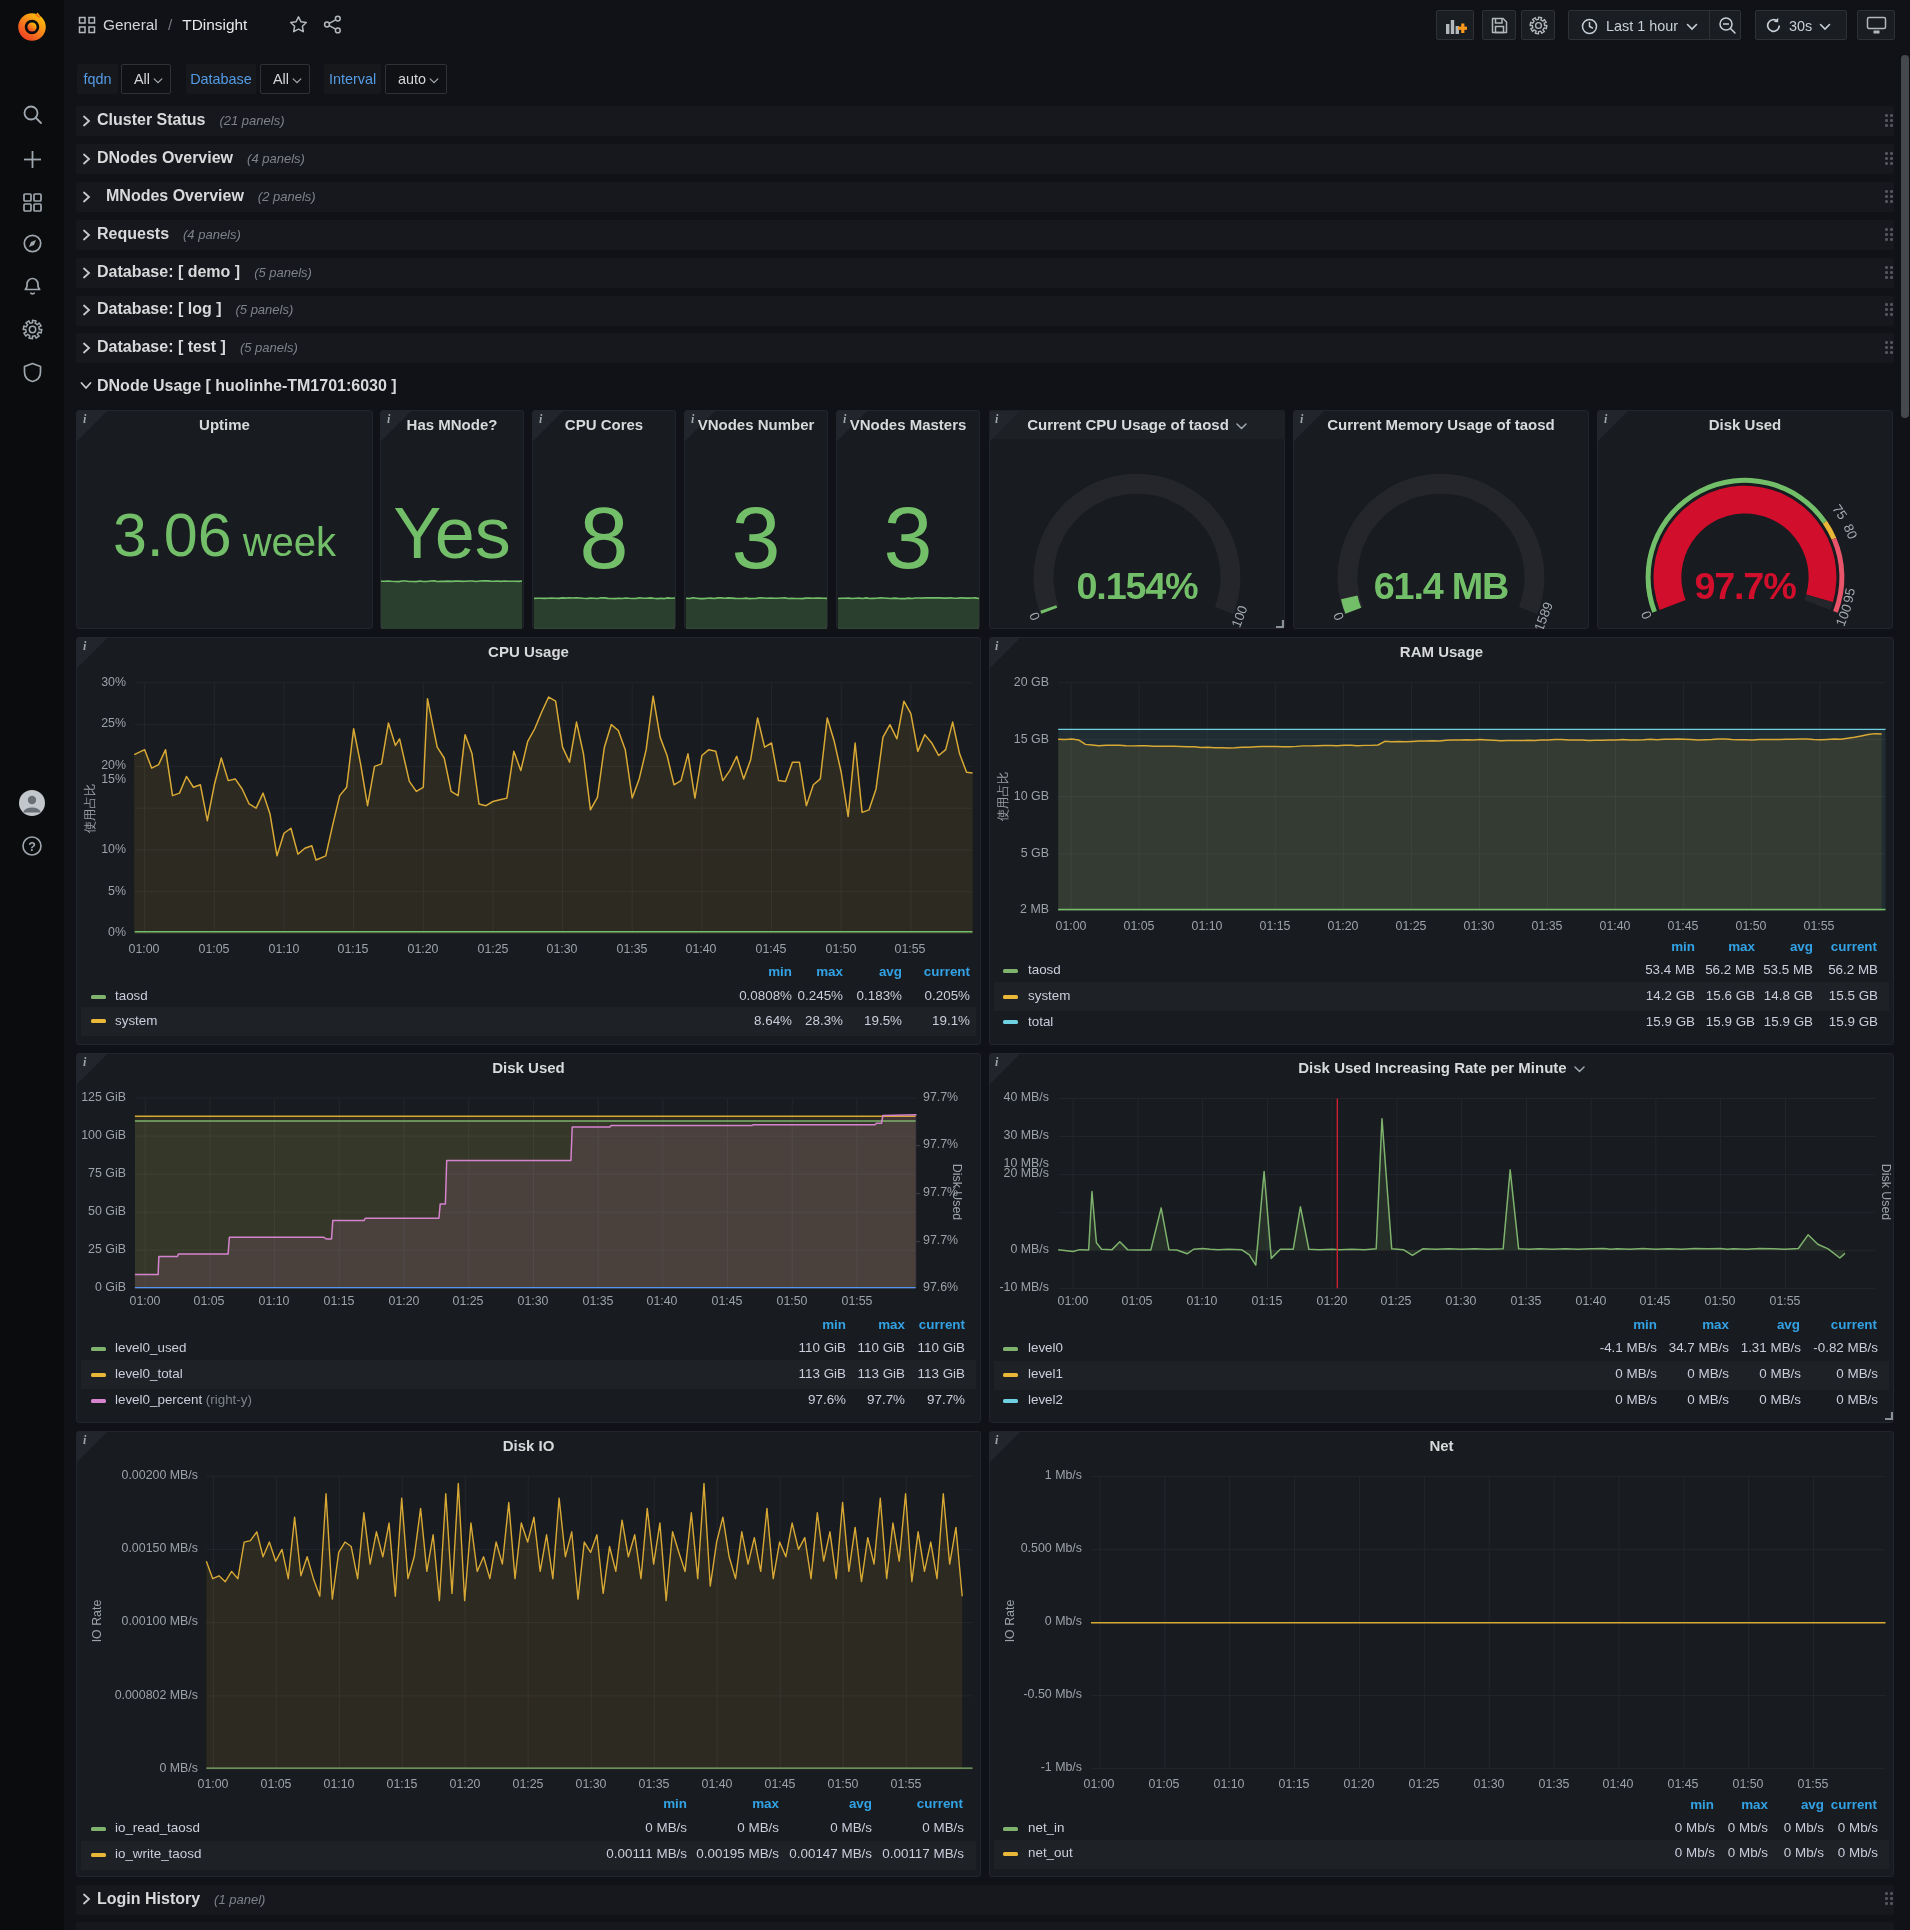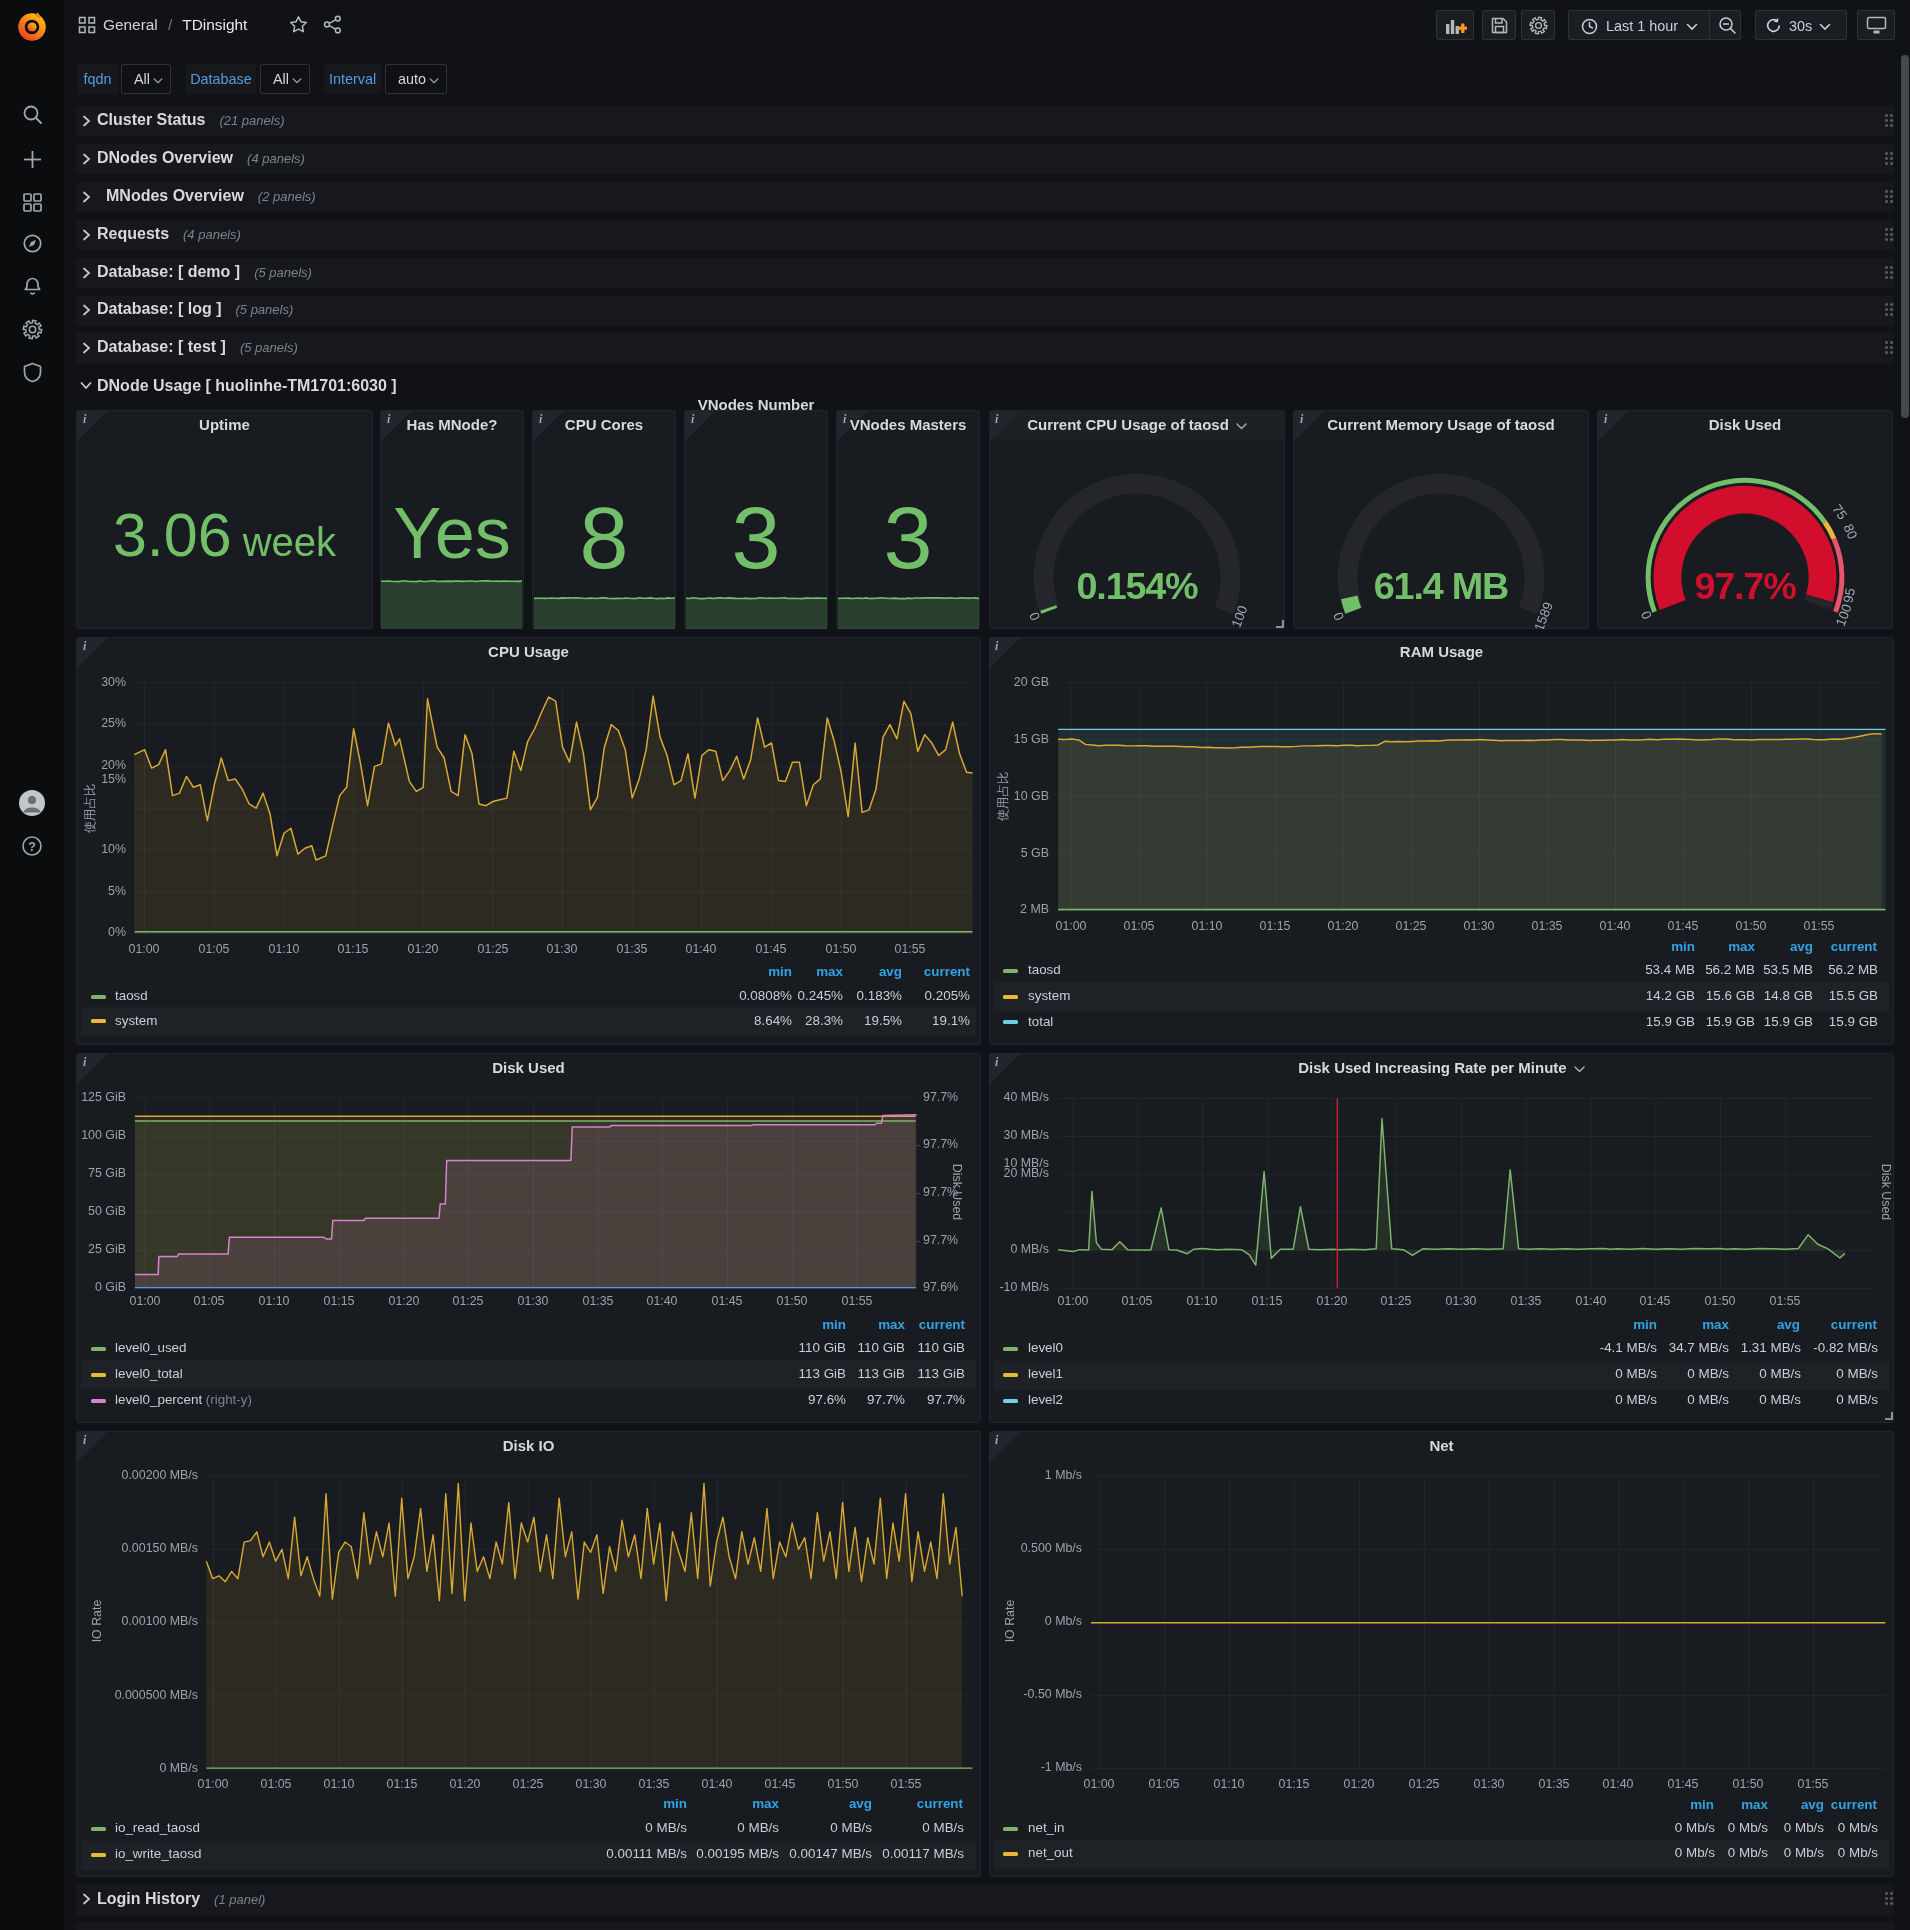--- a/index.html
+++ b/index.html
@@ -295,21 +295,21 @@
 <div class="iletter" style="left:539px;top:412px;">i</div>
 <div class="ptitle" style="left:532px;top:416px;width:144px;">CPU Cores</div>
 <div class="statval" style="left:532px;top:487px;width:144px;font-size:88px;">8</div>
 <svg class="abs" style="left:534px;top:595px;" width="141" height="34" viewBox="536.2 598 142.0 34">
     <polygon points="536.2,632.0 536.2,601.3 539.8,601.2 543.3,601.1 546.9,601.3 550.4,601.1 554.0,601.0 557.5,601.2 561.1,601.3 564.6,600.8 568.2,601.0 571.7,600.7 575.2,600.9 578.8,600.8 582.4,600.9 585.9,601.2 589.5,601.4 593.0,601.0 596.6,601.1 600.1,601.4 603.7,600.7 607.2,600.8 610.8,601.3 614.3,601.4 617.9,601.5 621.4,601.2 625.0,601.4 628.5,600.9 632.1,601.2 635.6,601.4 639.2,601.3 642.7,600.7 646.2,601.1 649.8,601.2 653.4,600.8 656.9,601.2 660.5,601.5 664.0,601.2 667.6,601.5 671.1,600.8 674.7,601.1 678.2,600.9 678.2,632.0" fill="rgba(115,191,105,0.22)" stroke="none"></polygon>
     <polyline points="536.2,601.3 539.8,601.2 543.3,601.1 546.9,601.3 550.4,601.1 554.0,601.0 557.5,601.2 561.1,601.3 564.6,600.8 568.2,601.0 571.7,600.7 575.2,600.9 578.8,600.8 582.4,600.9 585.9,601.2 589.5,601.4 593.0,601.0 596.6,601.1 600.1,601.4 603.7,600.7 607.2,600.8 610.8,601.3 614.3,601.4 617.9,601.5 621.4,601.2 625.0,601.4 628.5,600.9 632.1,601.2 635.6,601.4 639.2,601.3 642.7,600.7 646.2,601.1 649.8,601.2 653.4,600.8 656.9,601.2 660.5,601.5 664.0,601.2 667.6,601.5 671.1,600.8 674.7,601.1 678.2,600.9" fill="none" stroke="#73bf69" stroke-width="1.6" stroke-opacity="1.0" stroke-linejoin="round"></polyline>
   </svg>
 <div class="panel" style="left:684px;top:410px;width:144px;height:219px;"></div>
 <div class="icorner" style="left:685px;top:411px;"></div>
 <div class="iletter" style="left:691px;top:412px;">i</div>
-<div class="ptitle" style="left:684px;top:396px;width:144px;">VNodes Number</div>
+<div class="ptitle" style="left:684px;top:416px;width:144px;">VNodes Number</div>
 <div class="statval" style="left:684px;top:487px;width:144px;font-size:88px;">3</div>
 <svg class="abs" style="left:686px;top:595px;" width="141" height="34" viewBox="689.1 598 142.0 34">
     <polygon points="689.1,632.0 689.1,601.2 692.6,601.4 696.2,600.7 699.8,601.1 703.3,601.5 706.9,601.5 710.4,601.2 714.0,601.0 717.5,601.4 721.1,600.8 724.6,600.8 728.1,601.1 731.7,600.8 735.2,601.0 738.8,601.3 742.4,601.4 745.9,601.4 749.5,601.0 753.0,601.5 756.6,601.4 760.1,601.3 763.6,600.7 767.2,600.9 770.8,601.2 774.3,601.0 777.9,601.2 781.4,601.1 785.0,600.9 788.5,600.8 792.1,601.4 795.6,601.1 799.1,601.4 802.7,601.4 806.2,601.5 809.8,601.0 813.4,601.0 816.9,601.2 820.5,600.9 824.0,601.0 827.5,601.2 831.1,601.3 831.1,632.0" fill="rgba(115,191,105,0.22)" stroke="none"></polygon>
     <polyline points="689.1,601.2 692.6,601.4 696.2,600.7 699.8,601.1 703.3,601.5 706.9,601.5 710.4,601.2 714.0,601.0 717.5,601.4 721.1,600.8 724.6,600.8 728.1,601.1 731.7,600.8 735.2,601.0 738.8,601.3 742.4,601.4 745.9,601.4 749.5,601.0 753.0,601.5 756.6,601.4 760.1,601.3 763.6,600.7 767.2,600.9 770.8,601.2 774.3,601.0 777.9,601.2 781.4,601.1 785.0,600.9 788.5,600.8 792.1,601.4 795.6,601.1 799.1,601.4 802.7,601.4 806.2,601.5 809.8,601.0 813.4,601.0 816.9,601.2 820.5,600.9 824.0,601.0 827.5,601.2 831.1,601.3" fill="none" stroke="#73bf69" stroke-width="1.6" stroke-opacity="1.0" stroke-linejoin="round"></polyline>
   </svg>
 <div class="panel" style="left:836px;top:410px;width:144px;height:219px;"></div>
 <div class="icorner" style="left:837px;top:411px;"></div>
 <div class="iletter" style="left:843px;top:412px;">i</div>
 <div class="ptitle" style="left:836px;top:416px;width:144px;">VNodes Masters</div>
 <div class="statval" style="left:836px;top:487px;width:144px;font-size:88px;">3</div>
@@ -669,21 +669,21 @@
     <line x1="783.7" y1="1483.3" x2="783.7" y2="1777.7" stroke="#24262c" stroke-width="1"></line>
     <line x1="847.0" y1="1483.3" x2="847.0" y2="1777.7" stroke="#24262c" stroke-width="1"></line>
     <line x1="910.3" y1="1483.3" x2="910.3" y2="1777.7" stroke="#24262c" stroke-width="1"></line>
     <polygon points="207.0,1777.7 207.0,1568.7 213.4,1586.3 219.7,1583.4 226.0,1589.3 232.4,1579.0 238.7,1586.3 245.0,1549.5 251.3,1548.1 257.7,1539.2 264.0,1564.3 270.3,1549.5 276.7,1568.7 283.0,1556.9 289.3,1586.3 295.7,1524.5 302.0,1583.4 308.3,1564.3 314.6,1586.3 321.0,1604.0 327.3,1501.0 333.6,1606.9 340.0,1559.8 346.3,1549.5 352.6,1554.0 359.0,1586.3 365.3,1520.1 371.6,1571.6 377.9,1539.2 384.3,1564.3 390.6,1530.4 396.9,1604.0 403.3,1505.4 409.6,1586.3 415.9,1564.3 422.3,1515.7 428.6,1579.0 434.9,1542.2 441.2,1608.4 447.6,1501.0 453.9,1601.1 460.2,1490.7 466.6,1608.4 472.9,1530.4 479.2,1579.0 485.6,1564.3 491.9,1586.3 498.2,1549.5 504.5,1571.6 510.9,1509.8 517.2,1586.3 523.5,1530.4 529.9,1549.5 536.2,1524.5 542.5,1579.0 548.9,1542.2 555.2,1586.3 561.5,1505.4 567.8,1564.3 574.2,1539.2 580.5,1606.9 586.8,1549.5 593.2,1559.8 599.5,1542.2 605.8,1601.1 612.2,1554.0 618.5,1579.0 624.8,1527.5 631.1,1564.3 637.5,1542.2 643.8,1586.3 650.1,1515.7 656.5,1571.6 662.8,1530.4 669.1,1608.4 675.5,1539.2 681.8,1559.8 688.1,1579.0 694.4,1520.1 700.8,1586.3 707.1,1490.7 713.4,1593.7 719.8,1549.5 726.1,1524.5 732.4,1564.3 738.8,1586.3 745.1,1539.2 751.4,1571.6 757.7,1545.1 764.1,1579.0 770.4,1515.7 776.7,1586.3 783.1,1549.5 789.4,1564.3 795.7,1530.4 802.1,1556.9 808.4,1545.1 814.7,1586.3 821.0,1520.1 827.4,1568.7 833.7,1539.2 840.0,1586.3 846.4,1509.8 852.7,1579.0 859.0,1534.8 865.4,1589.3 871.7,1545.1 878.0,1571.6 884.3,1505.4 890.7,1586.3 897.0,1530.4 903.3,1568.7 909.7,1501.0 916.0,1589.3 922.3,1539.2 928.7,1579.0 935.0,1549.5 941.3,1586.3 947.6,1501.0 954.0,1571.6 960.3,1534.8 966.6,1604.0 966.6,1777.7" fill="rgba(234,184,57,0.10)" stroke="none"></polygon>
     <polyline points="207.0,1568.7 213.4,1586.3 219.7,1583.4 226.0,1589.3 232.4,1579.0 238.7,1586.3 245.0,1549.5 251.3,1548.1 257.7,1539.2 264.0,1564.3 270.3,1549.5 276.7,1568.7 283.0,1556.9 289.3,1586.3 295.7,1524.5 302.0,1583.4 308.3,1564.3 314.6,1586.3 321.0,1604.0 327.3,1501.0 333.6,1606.9 340.0,1559.8 346.3,1549.5 352.6,1554.0 359.0,1586.3 365.3,1520.1 371.6,1571.6 377.9,1539.2 384.3,1564.3 390.6,1530.4 396.9,1604.0 403.3,1505.4 409.6,1586.3 415.9,1564.3 422.3,1515.7 428.6,1579.0 434.9,1542.2 441.2,1608.4 447.6,1501.0 453.9,1601.1 460.2,1490.7 466.6,1608.4 472.9,1530.4 479.2,1579.0 485.6,1564.3 491.9,1586.3 498.2,1549.5 504.5,1571.6 510.9,1509.8 517.2,1586.3 523.5,1530.4 529.9,1549.5 536.2,1524.5 542.5,1579.0 548.9,1542.2 555.2,1586.3 561.5,1505.4 567.8,1564.3 574.2,1539.2 580.5,1606.9 586.8,1549.5 593.2,1559.8 599.5,1542.2 605.8,1601.1 612.2,1554.0 618.5,1579.0 624.8,1527.5 631.1,1564.3 637.5,1542.2 643.8,1586.3 650.1,1515.7 656.5,1571.6 662.8,1530.4 669.1,1608.4 675.5,1539.2 681.8,1559.8 688.1,1579.0 694.4,1520.1 700.8,1586.3 707.1,1490.7 713.4,1593.7 719.8,1549.5 726.1,1524.5 732.4,1564.3 738.8,1586.3 745.1,1539.2 751.4,1571.6 757.7,1545.1 764.1,1579.0 770.4,1515.7 776.7,1586.3 783.1,1549.5 789.4,1564.3 795.7,1530.4 802.1,1556.9 808.4,1545.1 814.7,1586.3 821.0,1520.1 827.4,1568.7 833.7,1539.2 840.0,1586.3 846.4,1509.8 852.7,1579.0 859.0,1534.8 865.4,1589.3 871.7,1545.1 878.0,1571.6 884.3,1505.4 890.7,1586.3 897.0,1530.4 903.3,1568.7 909.7,1501.0 916.0,1589.3 922.3,1539.2 928.7,1579.0 935.0,1549.5 941.3,1586.3 947.6,1501.0 954.0,1571.6 960.3,1534.8 966.6,1604.0" fill="none" stroke="#d9a935" stroke-width="1.4" stroke-opacity="1.0" stroke-linejoin="round"></polyline>
     <polyline points="207.0,1776.7 977.0,1776.7" fill="none" stroke="#7eb26d" stroke-width="1.4" stroke-opacity="1.0" stroke-linejoin="round"></polyline>
   </svg>
 <div class="axlbl" style="right:1712px;top:1468px;">0.00200 MB/s</div>
 <div class="axlbl" style="right:1712px;top:1541px;">0.00150 MB/s</div>
 <div class="axlbl" style="right:1712px;top:1614px;">0.00100 MB/s</div>
-<div class="axlbl" style="right:1712px;top:1688px;">0.000500 MB/s</div>
+<div class="axlbl" style="right:1712px;top:1688px;">0.000802 MB/s</div>
 <div class="axlbl" style="right:1712px;top:1761px;">0 MB/s</div>
 <div class="axlbl" style="left:213px;top:1777px;transform:translateX(-50%);">01:00</div>
 <div class="axlbl" style="left:276px;top:1777px;transform:translateX(-50%);">01:05</div>
 <div class="axlbl" style="left:339px;top:1777px;transform:translateX(-50%);">01:10</div>
 <div class="axlbl" style="left:402px;top:1777px;transform:translateX(-50%);">01:15</div>
 <div class="axlbl" style="left:465px;top:1777px;transform:translateX(-50%);">01:20</div>
 <div class="axlbl" style="left:528px;top:1777px;transform:translateX(-50%);">01:25</div>
 <div class="axlbl" style="left:591px;top:1777px;transform:translateX(-50%);">01:30</div>
 <div class="axlbl" style="left:654px;top:1777px;transform:translateX(-50%);">01:35</div>
 <div class="axlbl" style="left:717px;top:1777px;transform:translateX(-50%);">01:40</div>

